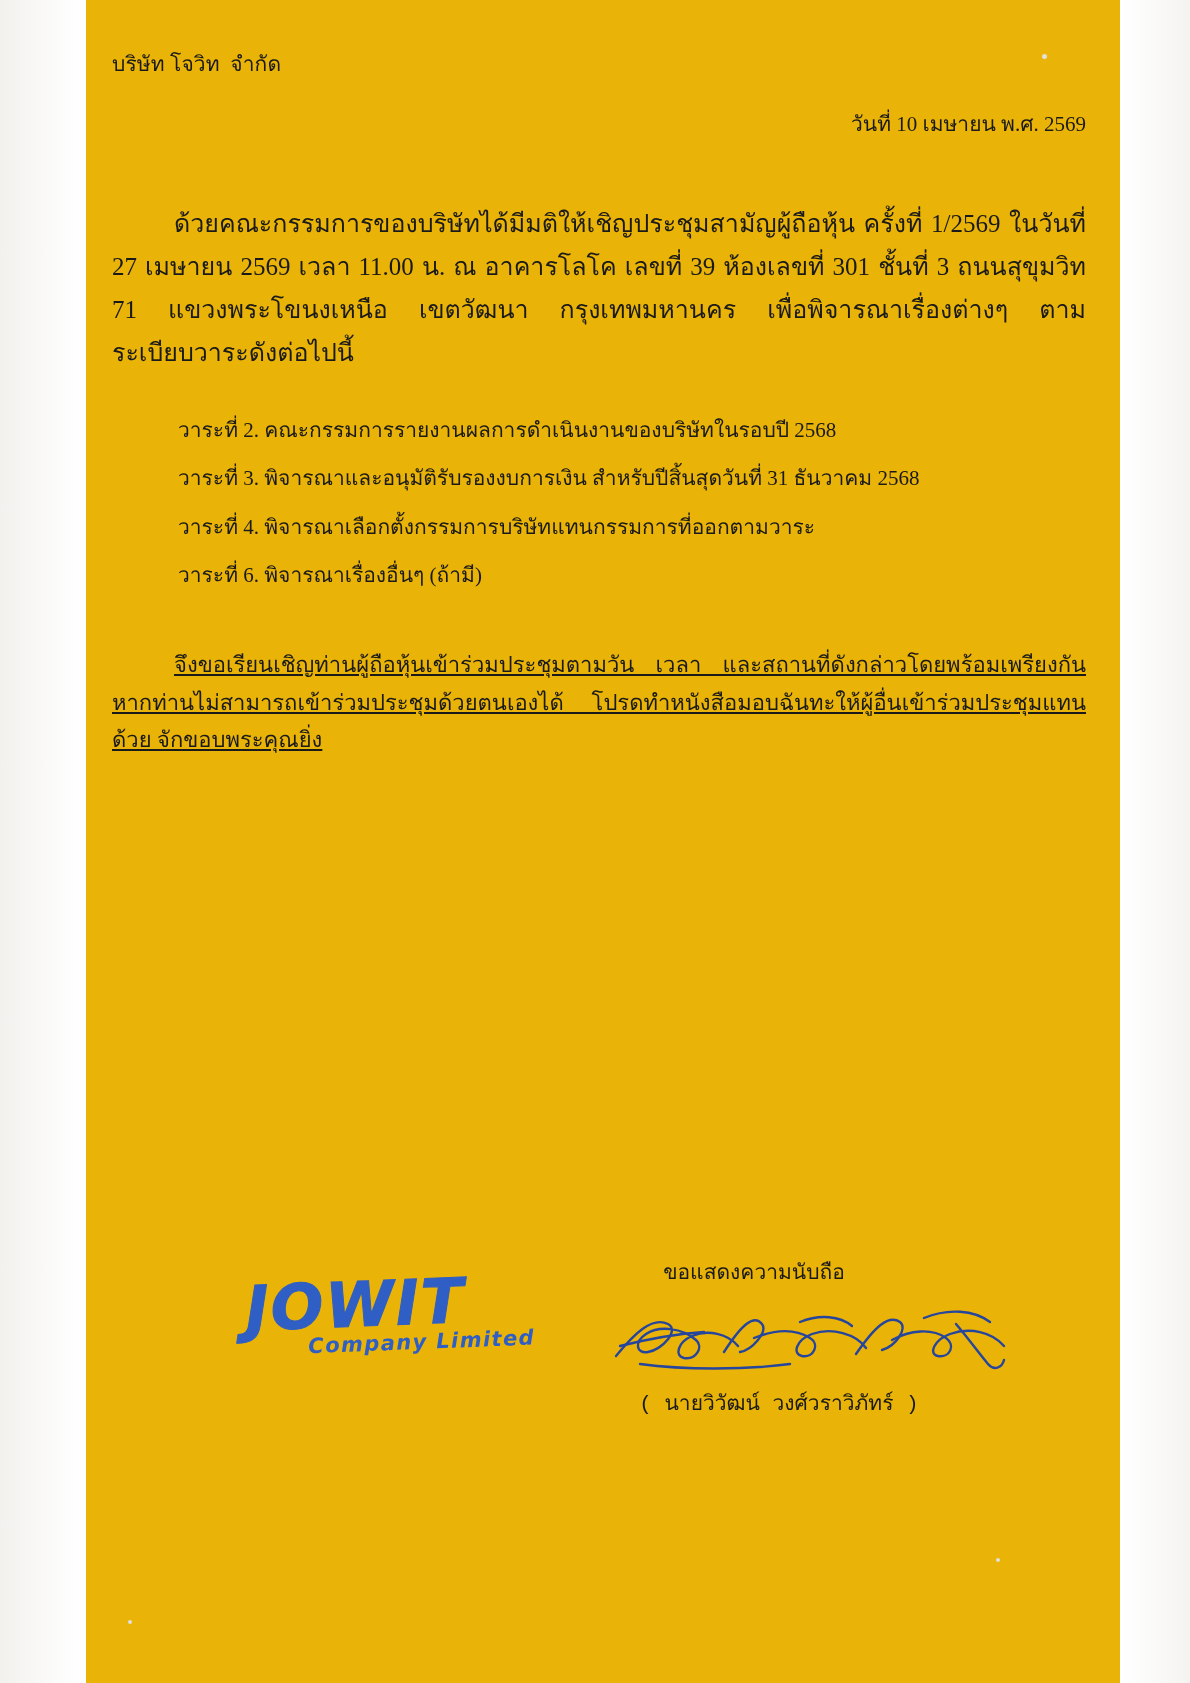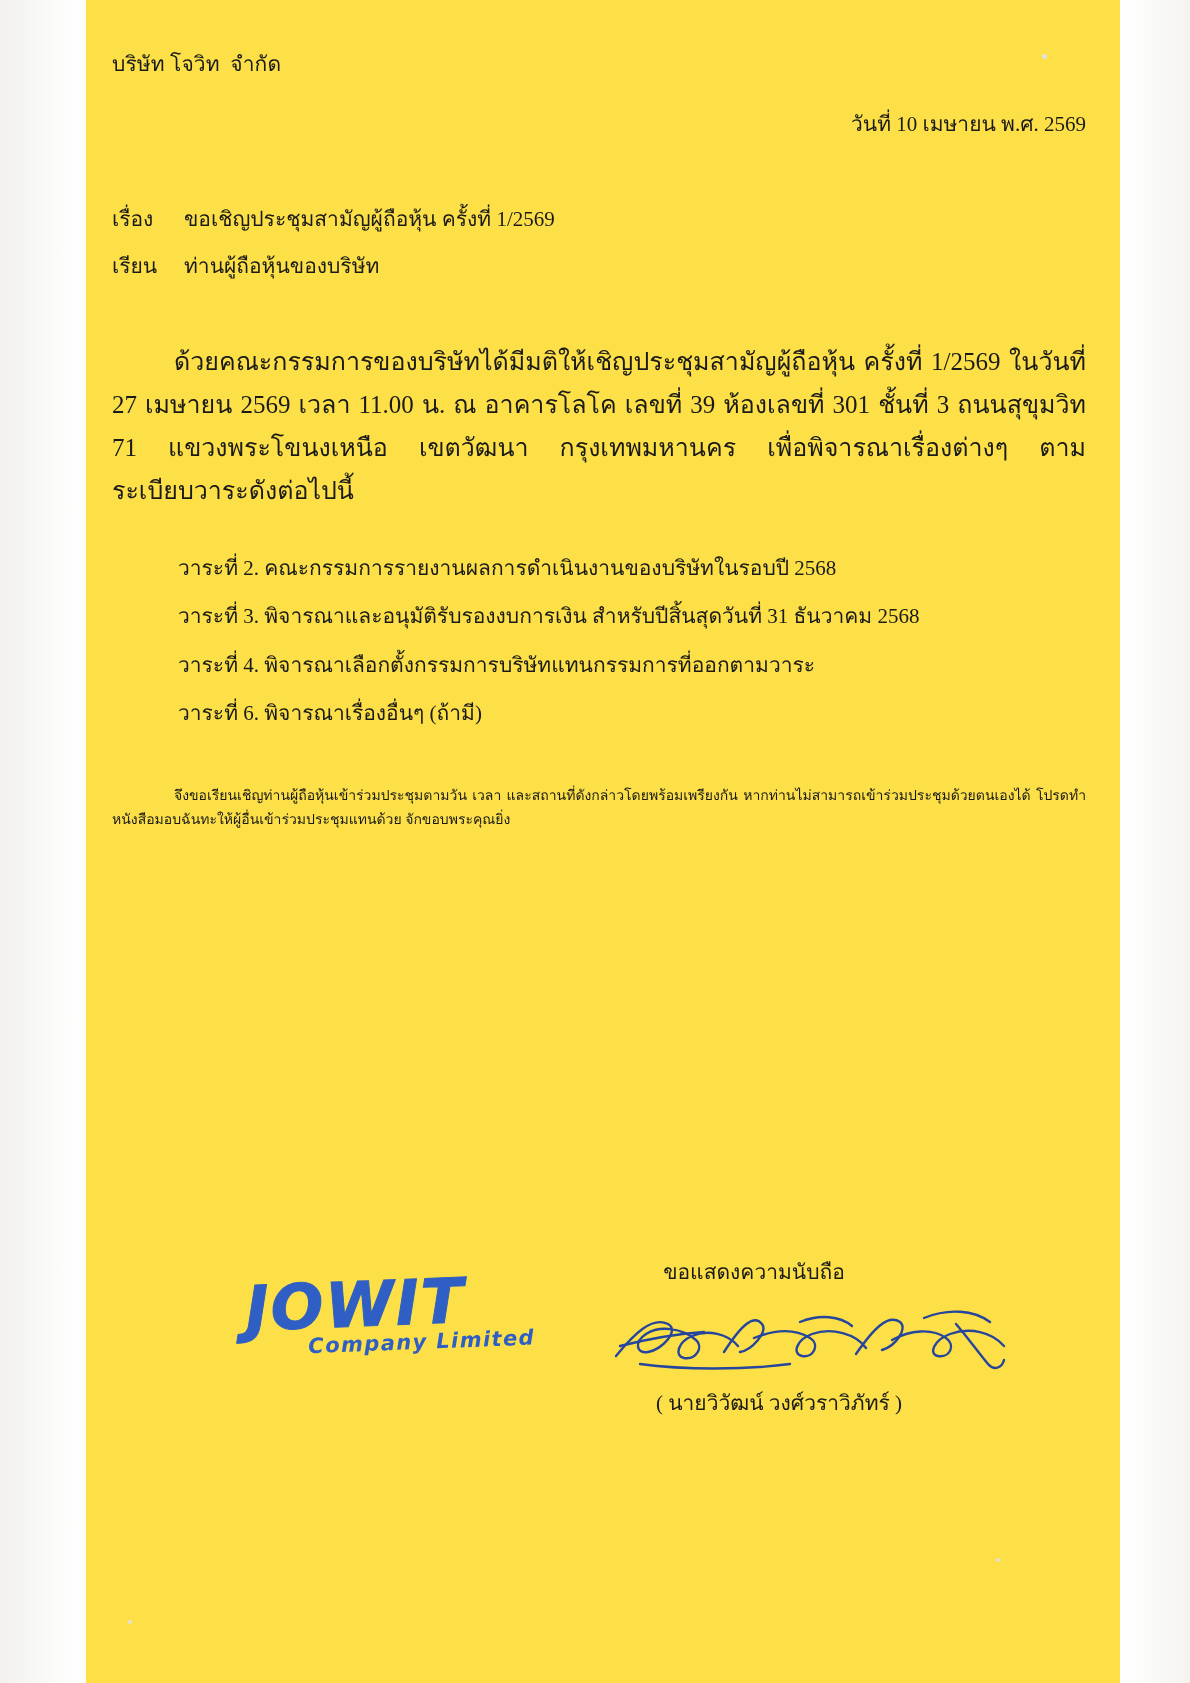--- a/index.html
+++ b/index.html
@@ -12,21 +12,21 @@
     height: 1683px;
     position: relative;
     font-family: "Liberation Serif", serif;
     color: #1a1a1a;
     overflow: hidden;
   }
 
   .page {
     position: absolute;
     inset: 0;
-    background: #fde047;
+    background: #eab308;
   }
 
   
   .scan-edge-left {
     position: absolute;
     left: 0; top: 0; bottom: 0;
     width: 86px;
     background: linear-gradient(to right, #f2f1ee 0%, #fcfcfb 70%, #ffffff 100%);
     pointer-events: none;
   }
@@ -107,24 +107,25 @@
     list-style: none;
   }
   .agenda li {
     font-size: 21px;
     line-height: 1.55;
     margin-bottom: 16px;
     padding-left: 66px;
   }
 
   .closing-para {
-    font-size: 14px;
+    font-size: 22px;
     line-height: 1.72;
     text-align: justify;
     margin-bottom: 8px;
+    text-decoration: underline;
   }
   .closing-para .indent {
     display: inline-block;
     width: 62px;
   }
 
   
   .sign-area {
     position: absolute;
     left: 112px;
@@ -161,20 +162,21 @@
     margin-top: -4px;
     padding-right: 2px;
   }
 
   .sign-col {
     position: absolute;
     left: 430px;
     right: 0;
     top: 0;
     text-align: center;
+    font-family: Liberation Mono, monospace;
   }
   .regards {
     font-size: 21px;
     margin-bottom: 6px;
     padding-right: 120px;
   }
   .signature-svg {
     display: block;
     margin: 0 auto;
   }
@@ -199,30 +201,20 @@
   <div class="scan-speck" style="left:996px;top:1558px;width:4px;height:4px;"></div>
   <div class="scan-speck" style="left:128px;top:1620px;width:4px;height:4px;"></div>
 
   <div class="content">
 
     <div class="line company-name">บริษัท โจวิท  จำกัด</div>
 
 
     <div class="date-row">วันที่  10 เมษายน พ.ศ. 2569</div>
 
-    <div class="subject-block">
-      <div class="field-row">
-        <div class="field-label">เรื่อง</div>
-        <div class="field-value">ขอเชิญประชุมสามัญผู้ถือหุ้น ครั้งที่ 1/2569</div>
-      </div>
-      <div class="field-row">
-        <div class="field-label">เรียน</div>
-        <div class="field-value">ท่านผู้ถือหุ้นของบริษัท</div>
-      </div>
-    </div>
 
     <div class="body-para"><span class="indent"></span><span>ด้วยคณะกรรมการของบริษัทได้มีมติให้เชิญประชุมสามัญผู้ถือหุ้น ครั้งที่ 1/2569 ในวันที่ 27 เมษายน 2569     เวลา 11.00 น. ณ อาคารโลโค เลขที่ 39 ห้องเลขที่ 301 ชั้นที่ 3 ถนนสุขุมวิท 71 แขวงพระโขนงเหนือ เขตวัฒนา กรุงเทพมหานคร เพื่อพิจารณาเรื่องต่างๆ ตามระเบียบวาระดังต่อไปนี้</span></div>
 
     <ul class="agenda">
       <li>วาระที่ 2. คณะกรรมการรายงานผลการดำเนินงานของบริษัทในรอบปี 2568</li>
       <li>วาระที่ 3. พิจารณาและอนุมัติรับรองงบการเงิน สำหรับปีสิ้นสุดวันที่ 31 ธันวาคม 2568</li>
       <li>วาระที่ 4. พิจารณาเลือกตั้งกรรมการบริษัทแทนกรรมการที่ออกตามวาระ</li>
       <li>วาระที่ 6. พิจารณาเรื่องอื่นๆ (ถ้ามี)</li>
     </ul>
 

